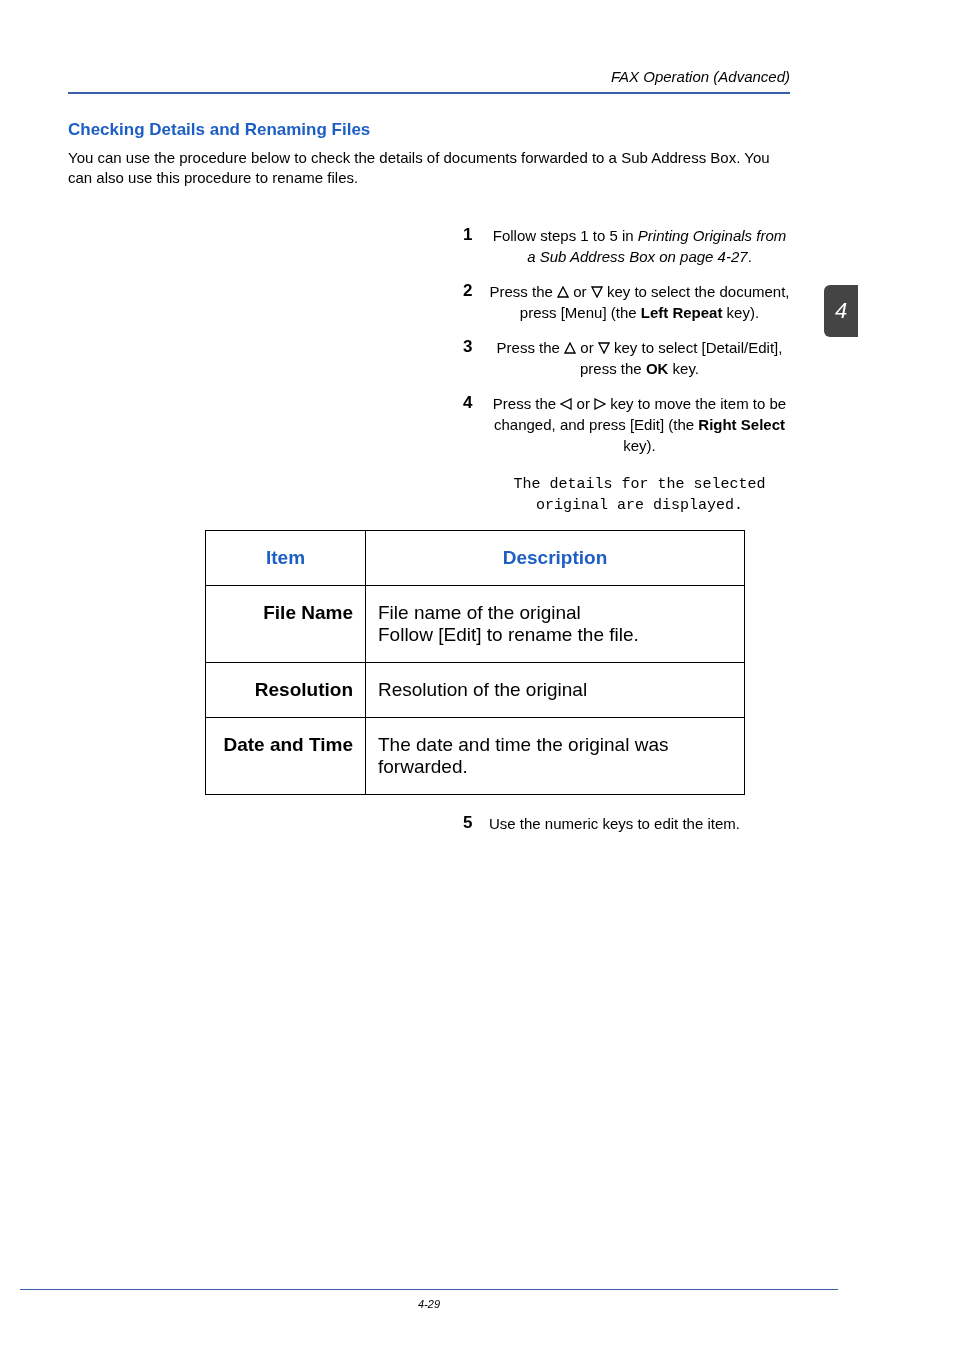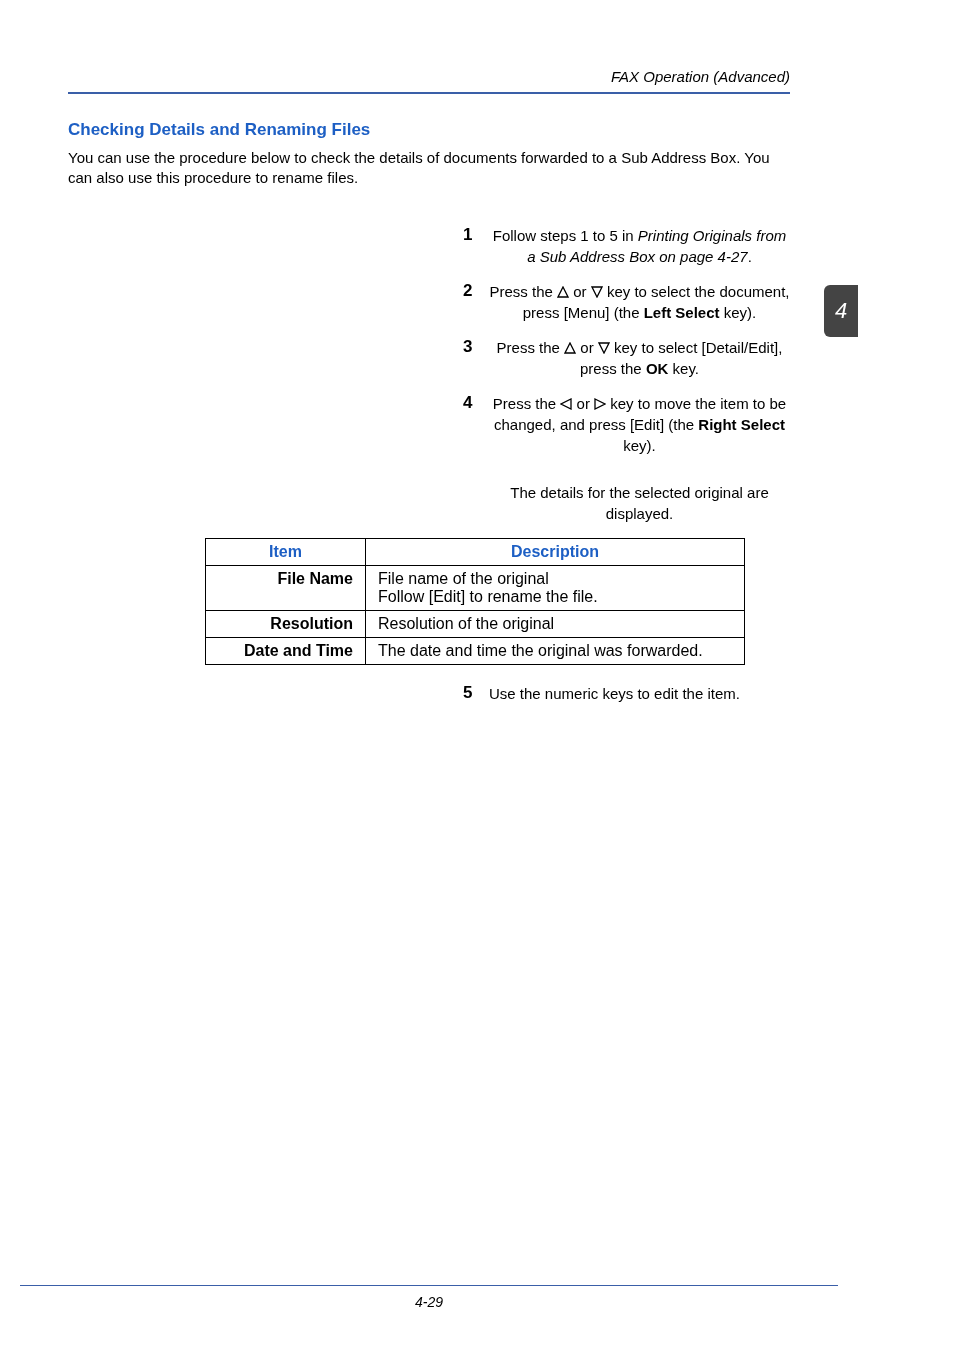--- a/index.html
+++ b/index.html
@@ -8,30 +8,30 @@
   .header-line { position: absolute; top: 92px; left: 68px; right: 68px; height: 1.5px; background: #3a5fa8; }
   .header-text { position: absolute; top: 68px; right: 68px; font-style: italic; font-size: 15px; }
   .side-tab { position: absolute; top: 285px; right: 0; width: 34px; height: 52px; background: #444; border-top-left-radius: 6px; border-bottom-left-radius: 6px; color: #fff; font-size: 22px; font-style: italic; display: flex; align-items: center; justify-content: center; }
   .content { position: absolute; top: 120px; left: 68px; right: 68px; }
   .h2 { color: #1d5fc4; font-weight: bold; font-size: 17px; margin-bottom: 8px; }
   .intro { font-size: 15px; line-height: 1.35; margin-bottom: 36px; }
   .steps { margin-left: 395px; }
   .step { display: flex; margin-bottom: 14px; }
   .step-num { font-weight: bold; font-size: 17px; width: 26px; flex-shrink: 0; }
   .step-body { font-size: 15px; line-height: 1.4; text-align: center; }
-  .step-body .sub { display: block; margin-top: 26px; }
+  .step-body .sub { display: block; margin-top: 18px; font-family: Liberation Mono, monospace; }
   .italic { font-style: italic; }
   svg.tri { display: inline-block; vertical-align: -1px; }
   table.details { border-collapse: collapse; width: 540px; margin: 8px 0 18px 137px; }
-  table.details th, table.details td { border: 1.5px solid #000; padding: 4px 12px; font-size: 16px; text-align: left; vertical-align: top; }
+  table.details th, table.details td { border: 1.5px solid #000; padding: 16px 12px; font-size: 19px; text-align: left; vertical-align: top; }
   table.details th { color: #1d5fc4; font-weight: bold; text-align: center; }
   table.details td.item { font-weight: bold; text-align: right; }
   .footer { position: absolute; bottom: 40px; left: 0; right: 0; display: flex; flex-direction: column; align-items: center; }
   .footer-line { width: 818px; height: 1.5px; background: #3a5fa8; margin-bottom: 8px; }
-  .footer-num { font-style: italic; font-size: 14px; }
+  .footer-num { font-style: italic; font-size: 11px; }
 </style>
 </head>
 <body>
 
 <div class="page">
 
   <div class="header-text">FAX Operation (Advanced)</div>
   <div class="header-line"></div>
 
   <div class="side-tab">4</div>
@@ -49,21 +49,21 @@
         </div>
       </div>
 
       <div class="step">
         <div class="step-num">2</div>
         <div class="step-body">
           <span>Press the </span><svg class="tri" width="12" height="12">
               <polygon points="6,1 11,11 1,11" fill="none" stroke="#000" stroke-width="1.3"></polygon>
             </svg><span> or </span><svg class="tri" width="12" height="12">
               <polygon points="1,1 11,1 6,11" fill="none" stroke="#000" stroke-width="1.3"></polygon>
-            </svg><span> key to select the document, press [Menu] (the </span><b>Left Select</b><span> key).</span>
+            </svg><span> key to select the document, press [Menu] (the </span><b>Left Repeat</b><span> key).</span>
         </div>
       </div>
 
       <div class="step">
         <div class="step-num">3</div>
         <div class="step-body">
           <span>Press the </span><svg class="tri" width="12" height="12">
               <polygon points="6,1 11,11 1,11" fill="none" stroke="#000" stroke-width="1.3"></polygon>
             </svg><span> or </span><svg class="tri" width="12" height="12">
               <polygon points="1,1 11,1 6,11" fill="none" stroke="#000" stroke-width="1.3"></polygon>

